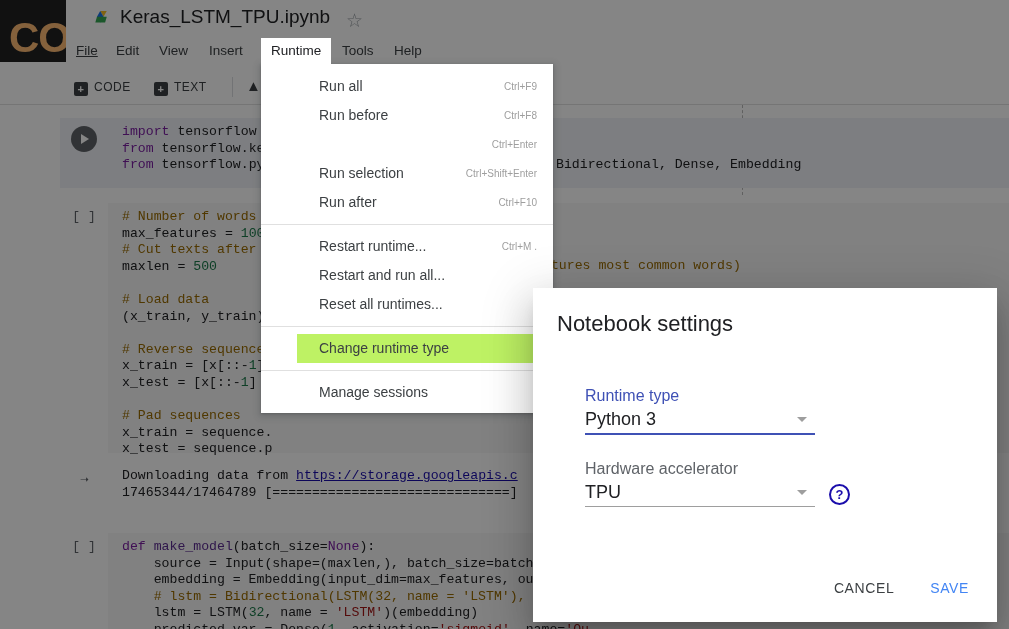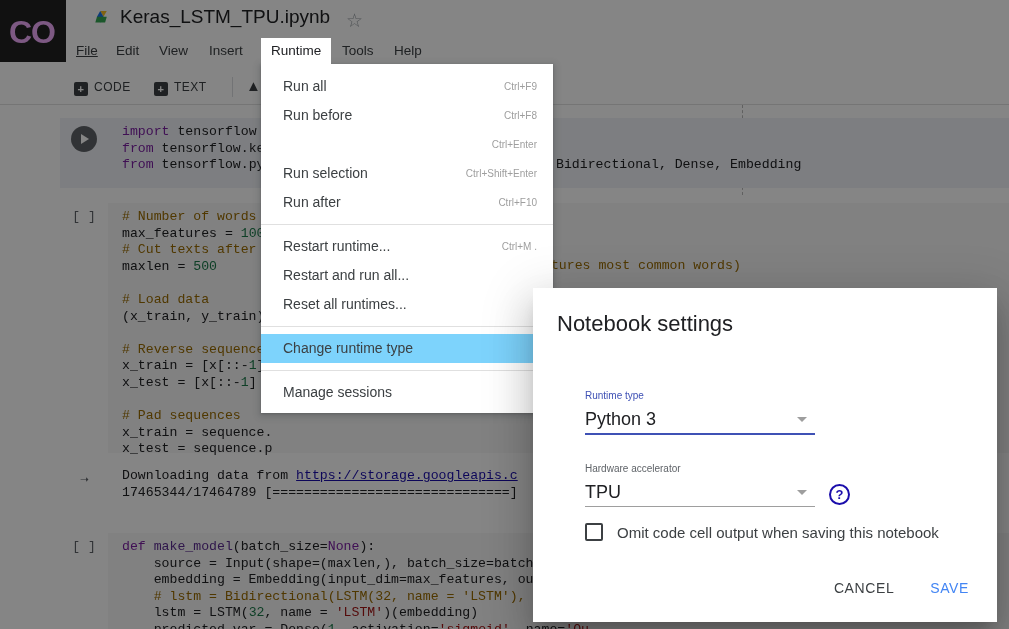--- a/index.html
+++ b/index.html
@@ -14,22 +14,22 @@
 
   
   .app { position: absolute; inset: 0; background: #fff; }
 
   .logo-block {
     position: absolute; left: 0; top: 0; width: 66px; height: 62px;
     background: #222222;
   }
   .logo-glyph {
     position: absolute; left: 9px; top: 14px;
-    font-size: 32px; font-weight: 700; letter-spacing: -1px;
-    color: #f0abfc; font-family: "Liberation Sans", sans-serif; text-align: right;
+    font-size: 42px; font-weight: 700; letter-spacing: -1px;
+    color: #fdba74; font-family: "Liberation Sans", sans-serif; text-align: right;
   }
 
   .titlebar { position: absolute; left: 66px; top: 0; right: 0; height: 38px; background: #fff; }
   .drive-icon { position: absolute; left: 29px; top: 11px; width: 17px; height: 15px; }
   .doc-title {
     position: absolute; left: 54px; top: 6px;
     font-size: 19px; color: #202124; white-space: nowrap;
   }
   .star-icon { position: absolute; left: 280px; top: 9px; font-size: 19px; color: #9aa0a6; }
 
@@ -123,42 +123,42 @@
 
   
   .dropdown {
     position: absolute; left: 261px; top: 64px; width: 292px;
     background: #ffffff; z-index: 60;
     box-shadow: 0 2px 6px 2px rgba(60,64,67,.25), 0 1px 2px rgba(60,64,67,.3);
     padding: 8px 0 6px 0;
   }
   .dd-item {
     position: relative; height: 29px; line-height: 29px;
-    padding: 0 16px 0 22px; font-size: 14px; color: #3c4043; white-space: nowrap;
-  }
-  .dd-item.hl { background: #7dd3fc; }
+    padding: 0 16px 0 22px; font-size: 14px; color: #3c4043; white-space: nowrap; margin-left: 36px;
+  }
+  .dd-item.hl { background: #bef264; }
   .dd-label { display: inline-block; }
   .dd-accel {
     position: absolute; right: 16px; top: 0; font-size: 10px; color: #9e9e9e;
   }
   .dd-sep { height: 1px; background: #e0e0e0; margin: 7px 0; }
 
   
   .dialog {
     position: absolute; left: 533px; top: 288px; width: 464px; height: 334px;
     background: #ffffff; z-index: 80;
     box-shadow: 0 11px 15px -7px rgba(0,0,0,.2), 0 24px 38px 3px rgba(0,0,0,.14), 0 9px 46px 8px rgba(0,0,0,.12);
   }
   .dlg-title {
     position: absolute; left: 24px; top: 23px;
     font-size: 22px; color: #202124; font-weight: 400;
   }
 
   .field { position: absolute; }
-  .field-label { font-size: 10px; line-height: 14px; white-space: nowrap; }
+  .field-label { font-size: 16px; line-height: 14px; white-space: nowrap; }
   .field-label.focused { color: #3f51b5; }
   .field-label.normal  { color: #5f6368; }
   .field-value-row { position: relative; width: 230px; margin-top: 3px; }
   .field-value {
     font-size: 18px; color: #202124; line-height: 27px; white-space: nowrap;
   }
   .field-underline { height: 2px; background: #3f51b5; width: 230px; }
   .field-underline.thin { height: 1px; background: #9e9e9e; }
   .caret {
     position: absolute; right: 8px; top: 11px;
@@ -365,18 +365,14 @@
       </div>
       <div class="field-underline thin"></div>
     </div>
 
     <div class="dlg-actions">
       <button class="dlg-btn cancel">CANCEL</button>
       <button class="dlg-btn save">SAVE</button>
     </div>
   </div>
 
-  <div class="checkrow" style="z-index:90;">
-    <div class="checkbox"></div>
-    <div class="checkrow-label">Omit code cell output when saving this notebook</div>
-  </div>
 
 </div>
 
 </body></html>

